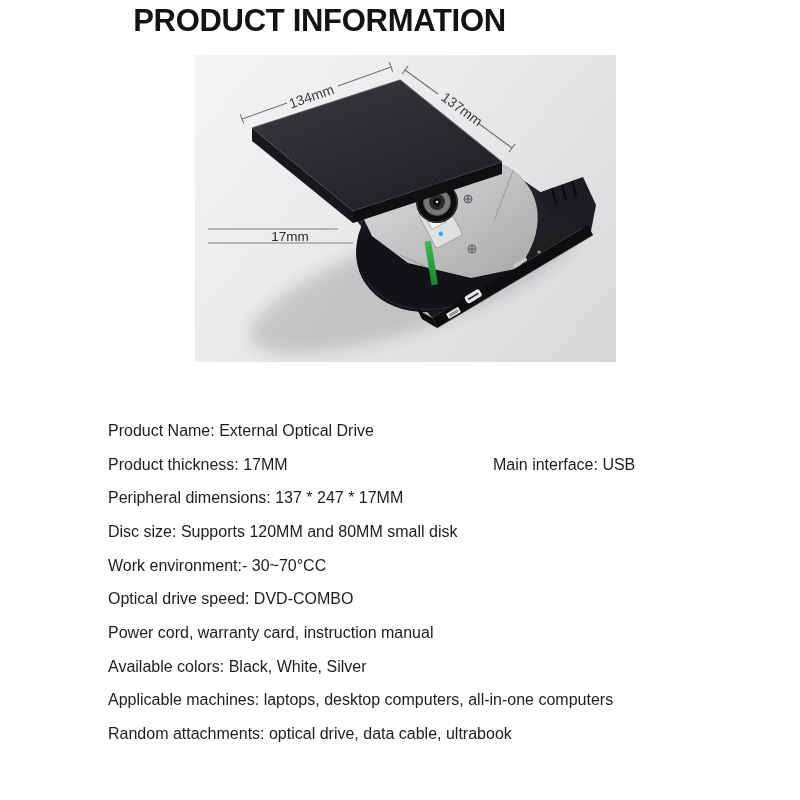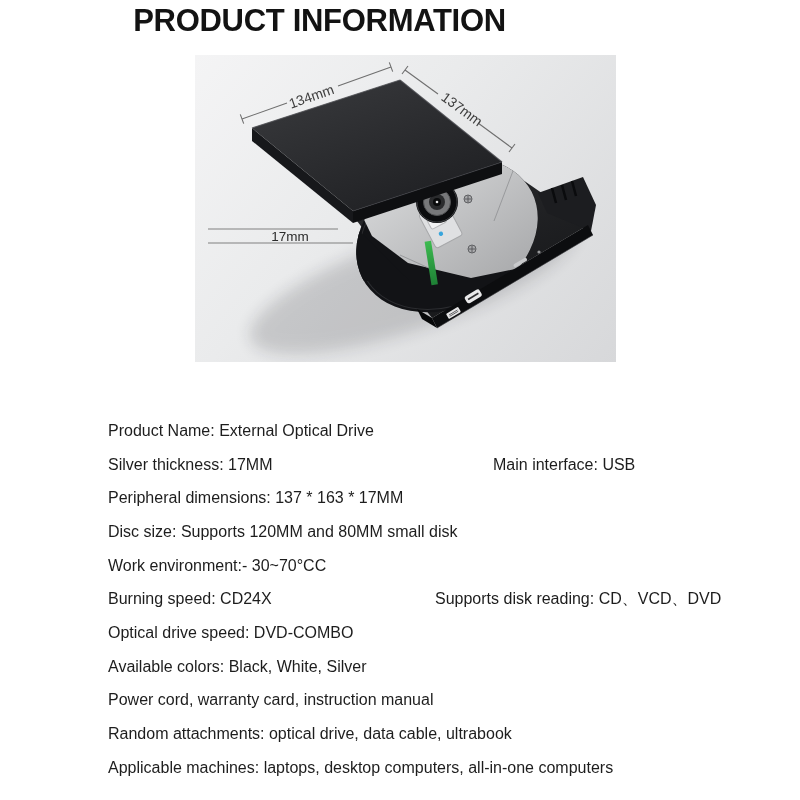--- a/index.html
+++ b/index.html
@@ -144,44 +144,40 @@
       <text x="95" y="185.5" font-size="13.5" fill="#2b2b2b">17mm</text>
     </g>
   </svg>
 </div>
 
 <div class="specs">
   <div class="row">
       <span>Product Name: External Optical Drive</span>
     </div>
   <div class="row">
-      <span>Silver thickness: 17MM</span>
+      <span>Product thickness: 17MM</span>
       <span class="right r2">Main interface: USB</span>
     </div>
   <div class="row">
-      <span>Peripheral dimensions: 137 * 163 * 17MM</span>
+      <span>Peripheral dimensions: 137 * 247 * 17MM</span>
     </div>
   <div class="row">
       <span>Disc size: Supports 120MM and 80MM small disk</span>
     </div>
   <div class="row">
       <span>Work environment:- 30~70°CC</span>
     </div>
   <div class="row">
-      <span>Burning speed: CD24X</span>
-      <span class="right r7">Supports disk reading: CD、VCD、DVD</span>
+      <span>Optical drive speed: DVD-COMBO</span>
     </div>
   <div class="row">
-      <span>Optical drive speed: DVD-COMBO</span>
+      <span>Power cord, warranty card, instruction manual</span>
     </div>
   <div class="row">
       <span>Available colors: Black, White, Silver</span>
     </div>
   <div class="row">
-      <span>Power cord, warranty card, instruction manual</span>
+      <span>Applicable machines: laptops, desktop computers, all-in-one computers</span>
     </div>
   <div class="row">
       <span>Random attachments: optical drive, data cable, ultrabook</span>
     </div>
-  <div class="row">
-      <span>Applicable machines: laptops, desktop computers, all-in-one computers</span>
-    </div>
 </div>
 
 </body></html>

